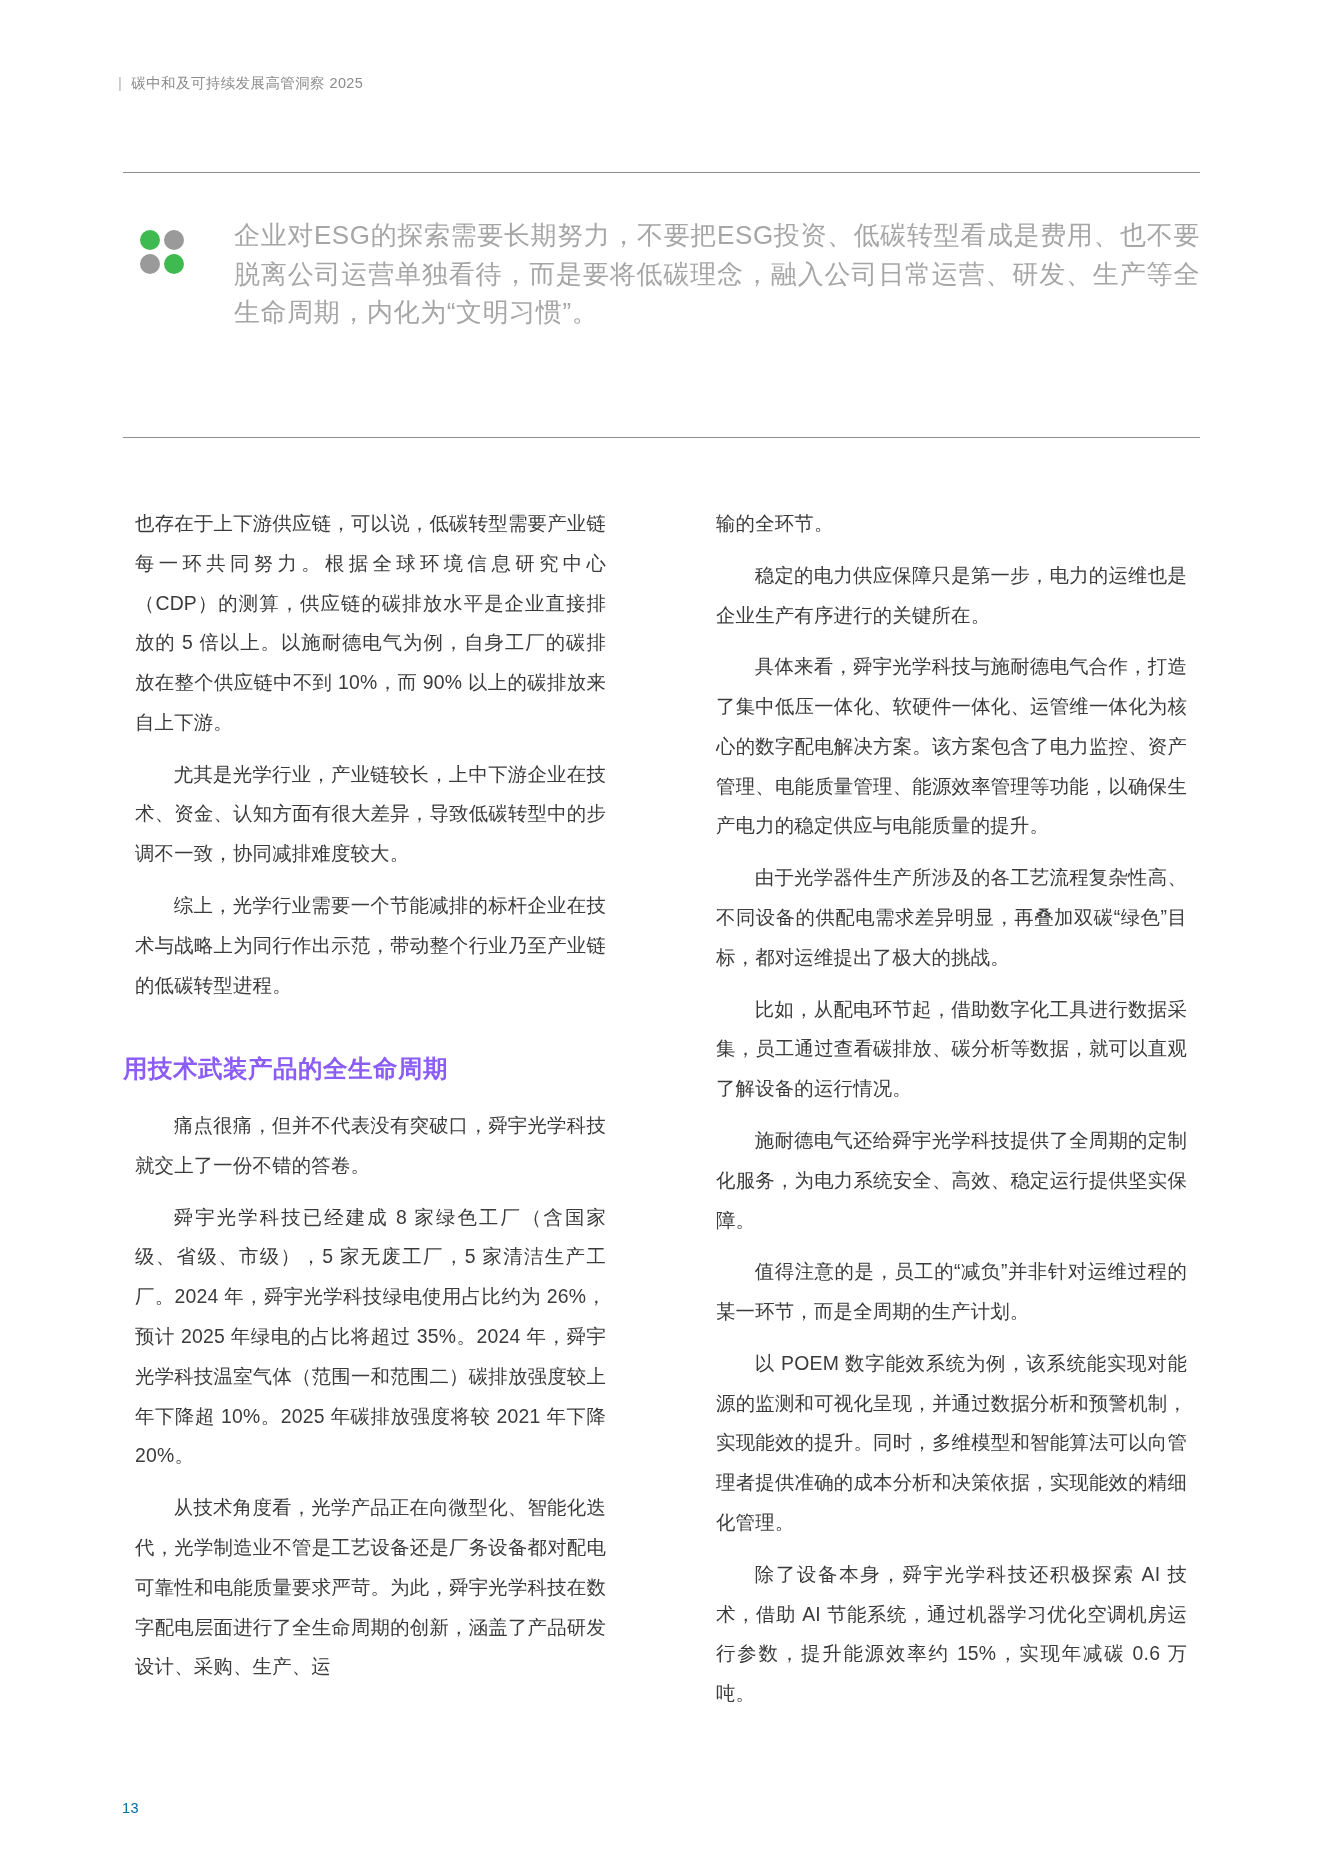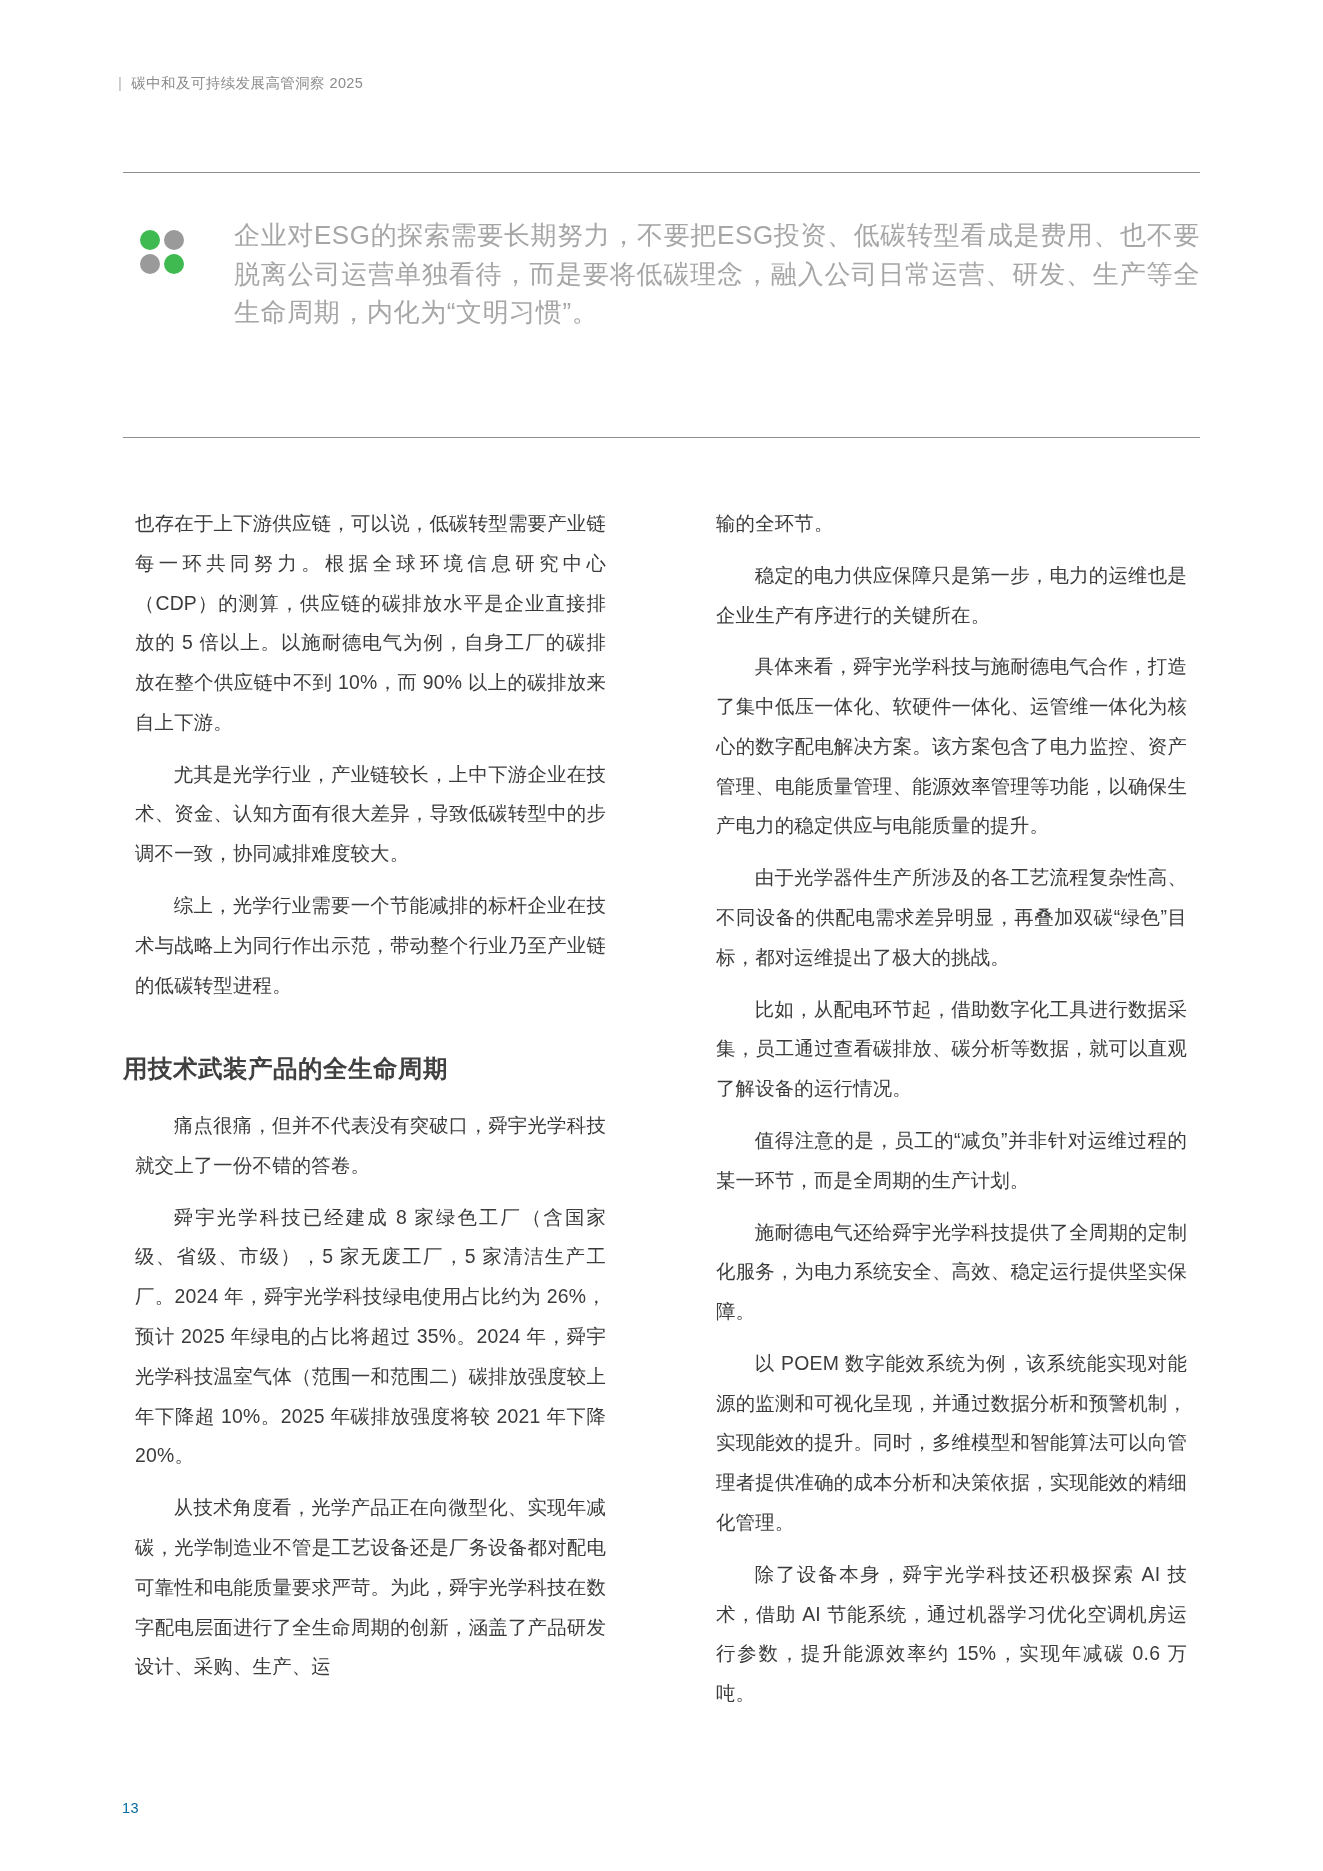--- a/index.html
+++ b/index.html
@@ -100,21 +100,21 @@
     font-size: 19.4px;
     line-height: 2.05;
     letter-spacing: 0.2px;
     text-align: justify;
     text-justify: inter-character;
   }
   .body-p.indent { text-indent: 2em; }
 
   .section-heading {
     margin: 46px 0 18px 0;
-    color: #404040;
+    color: #8b5cf6;
     font-size: 24.5px;
     line-height: 1.5;
     font-weight: bold;
     letter-spacing: 0.5px;
   }
 
   
   .page-number {
     position: absolute;
     left: 122px;
@@ -152,31 +152,31 @@
 
     <div class="col">
       <p class="body-p">也存在于上下游供应链，可以说，低碳转型需要产业链每一环共同努力。根据全球环境信息研究中心（CDP）的测算，供应链的碳排放水平是企业直接排放的 5 倍以上。以施耐德电气为例，自身工厂的碳排放在整个供应链中不到 10%，而 90% 以上的碳排放来自上下游。</p>
       <p class="body-p indent">尤其是光学行业，产业链较长，上中下游企业在技术、资金、认知方面有很大差异，导致低碳转型中的步调不一致，协同减排难度较大。</p>
       <p class="body-p indent">综上，光学行业需要一个节能减排的标杆企业在技术与战略上为同行作出示范，带动整个行业乃至产业链的低碳转型进程。</p>
 
       <h2 class="section-heading">用技术武装产品的全生命周期</h2>
 
       <p class="body-p indent">痛点很痛，但并不代表没有突破口，舜宇光学科技就交上了一份不错的答卷。</p>
       <p class="body-p indent">舜宇光学科技已经建成 8 家绿色工厂（含国家级、省级、市级），5 家无废工厂，5 家清洁生产工厂。2024 年，舜宇光学科技绿电使用占比约为 26%，预计 2025 年绿电的占比将超过 35%。2024 年，舜宇光学科技温室气体（范围一和范围二）碳排放强度较上年下降超 10%。2025 年碳排放强度将较 2021 年下降 20%。</p>
-      <p class="body-p indent">从技术角度看，光学产品正在向微型化、实现年减碳，光学制造业不管是工艺设备还是厂务设备都对配电可靠性和电能质量要求严苛。为此，舜宇光学科技在数字配电层面进行了全生命周期的创新，涵盖了产品研发设计、采购、生产、运</p>
+      <p class="body-p indent">从技术角度看，光学产品正在向微型化、智能化迭代，光学制造业不管是工艺设备还是厂务设备都对配电可靠性和电能质量要求严苛。为此，舜宇光学科技在数字配电层面进行了全生命周期的创新，涵盖了产品研发设计、采购、生产、运</p>
     </div>
 
     <div class="col">
       <p class="body-p">输的全环节。</p>
       <p class="body-p indent">稳定的电力供应保障只是第一步，电力的运维也是企业生产有序进行的关键所在。</p>
       <p class="body-p indent">具体来看，舜宇光学科技与施耐德电气合作，打造了集中低压一体化、软硬件一体化、运管维一体化为核心的数字配电解决方案。该方案包含了电力监控、资产管理、电能质量管理、能源效率管理等功能，以确保生产电力的稳定供应与电能质量的提升。</p>
       <p class="body-p indent">由于光学器件生产所涉及的各工艺流程复杂性高、不同设备的供配电需求差异明显，再叠加双碳“绿色”目标，都对运维提出了极大的挑战。</p>
       <p class="body-p indent">比如，从配电环节起，借助数字化工具进行数据采集，员工通过查看碳排放、碳分析等数据，就可以直观了解设备的运行情况。</p>
+      <p class="body-p indent">施耐德电气还给舜宇光学科技提供了全周期的定制化服务，为电力系统安全、高效、稳定运行提供坚实保障。</p>
       <p class="body-p indent">值得注意的是，员工的“减负”并非针对运维过程的某一环节，而是全周期的生产计划。</p>
-      <p class="body-p indent">施耐德电气还给舜宇光学科技提供了全周期的定制化服务，为电力系统安全、高效、稳定运行提供坚实保障。</p>
       <p class="body-p indent">以 POEM 数字能效系统为例，该系统能实现对能源的监测和可视化呈现，并通过数据分析和预警机制，实现能效的提升。同时，多维模型和智能算法可以向管理者提供准确的成本分析和决策依据，实现能效的精细化管理。</p>
       <p class="body-p indent">除了设备本身，舜宇光学科技还积极探索 AI 技术，借助 AI 节能系统，通过机器学习优化空调机房运行参数，提升能源效率约 15%，实现年减碳 0.6 万吨。</p>
     </div>
 
   </div>
 
   <div class="page-number">13</div>
 
 </div>
 

